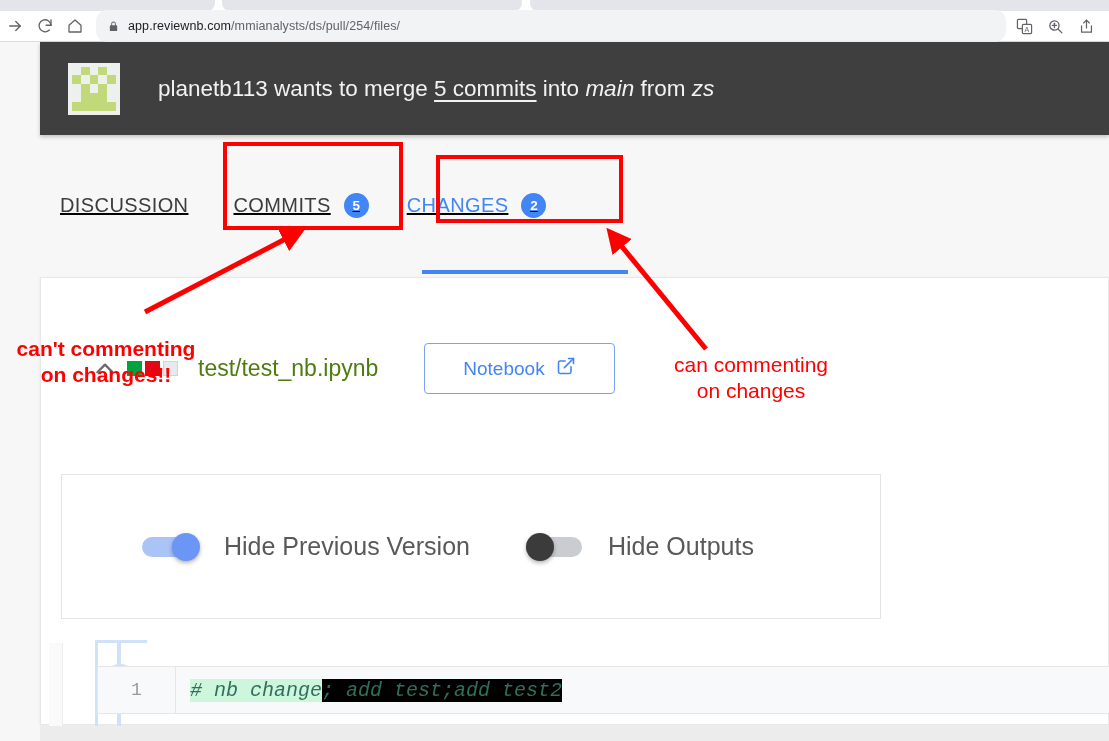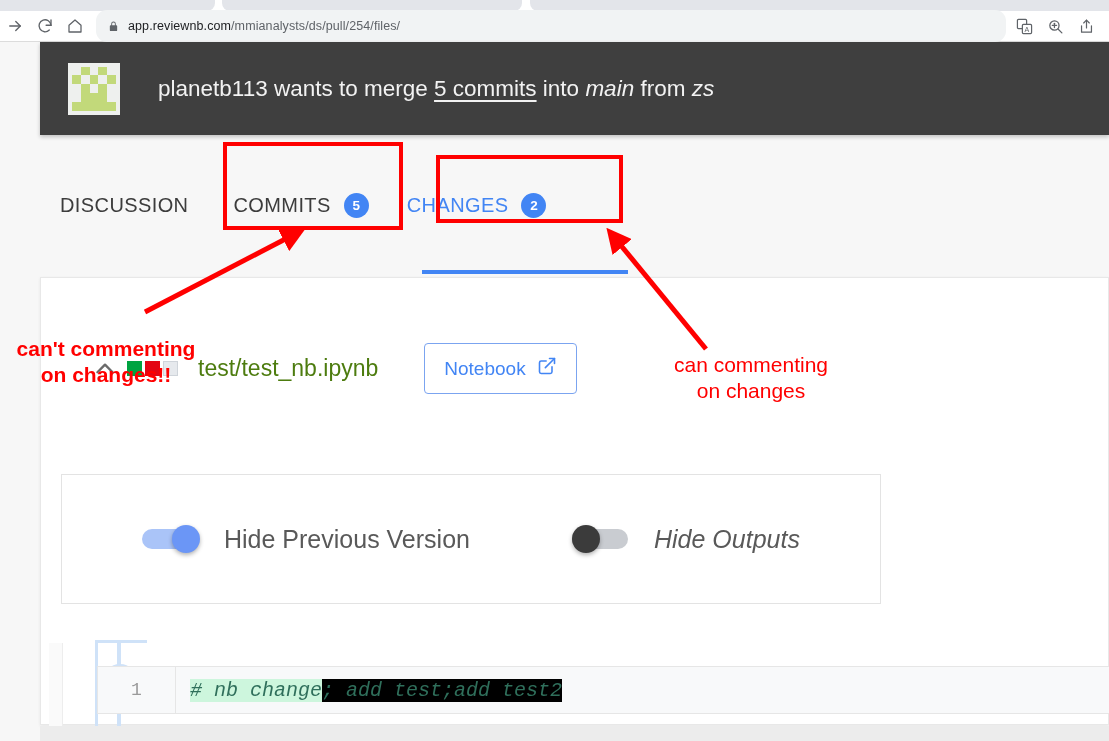--- a/index.html
+++ b/index.html
@@ -79,21 +79,21 @@
     margin-left: 38px;
     color: #f2f2f2; font-size: 22.5px; font-weight: 400;
     white-space: nowrap;
   }
   .pr-text .underline { text-decoration: underline; text-underline-offset: 4px; }
   .pr-text .ital { font-style: italic; }
 
   
   .tabs {
     position: absolute; left: 40px; top: 93px; width: 1069px; height: 140px;
-    display: flex; align-items: center;
+    display: flex; align-items: center; text-decoration: underline;
   }
   .tab {
     display: flex; align-items: center; gap: 13px;
     font-size: 20px; font-weight: 500; letter-spacing: 0.4px;
     color: #3c3c3c;
     position: relative;
     height: 100%;
   }
   .tab.t-discussion { margin-left: 20px; }
   .tab.t-commits { margin-left: 45px; }
@@ -133,33 +133,33 @@
   .ds-del { background: #e30613; }
   .ds-none { background: #e6e9ed; border: 1px solid #cfd4da; }
   .file-name {
     margin-left: 20px; font-size: 23px; color: #4d7c0f; font-weight: 400;
     white-space: nowrap;
   }
   .nb-btn {
     margin-left: 46px;
     display: flex; align-items: center; gap: 11px;
     border: 1px solid #7ba4f0; border-radius: 4px;
-    padding: 12px 19px;
+    padding: 12px 38px;
     color: #4285f4; font-size: 19px; background: #fff;
   }
 
   
   .toggle-panel {
-    position: absolute; left: 20px; top: 196px; width: 820px; height: 130px;
+    position: absolute; left: 20px; top: 196px; width: 820px; height: 145px;
     border: 1px solid #e3e3e3; background: #fff;
     display: flex; align-items: center;
   }
   .toggle-group { display: flex; align-items: center; }
   .toggle-group.g1 { margin-left: 80px; }
-  .toggle-group.g2 { margin-left: 102px; font-style: italic; }
+  .toggle-group.g2 { margin-left: 56px; }
   .switch { position: relative; width: 60px; height: 28px; }
   .switch .track {
     position: absolute; left: 0; top: 4px; width: 56px; height: 20px;
     border-radius: 10px;
   }
   .switch .knob {
     position: absolute; top: 0; width: 28px; height: 28px; border-radius: 50%;
     box-shadow: 0 2px 4px rgba(0,0,0,0.30);
   }
   .switch.on .track { background: #aac4f8; }

